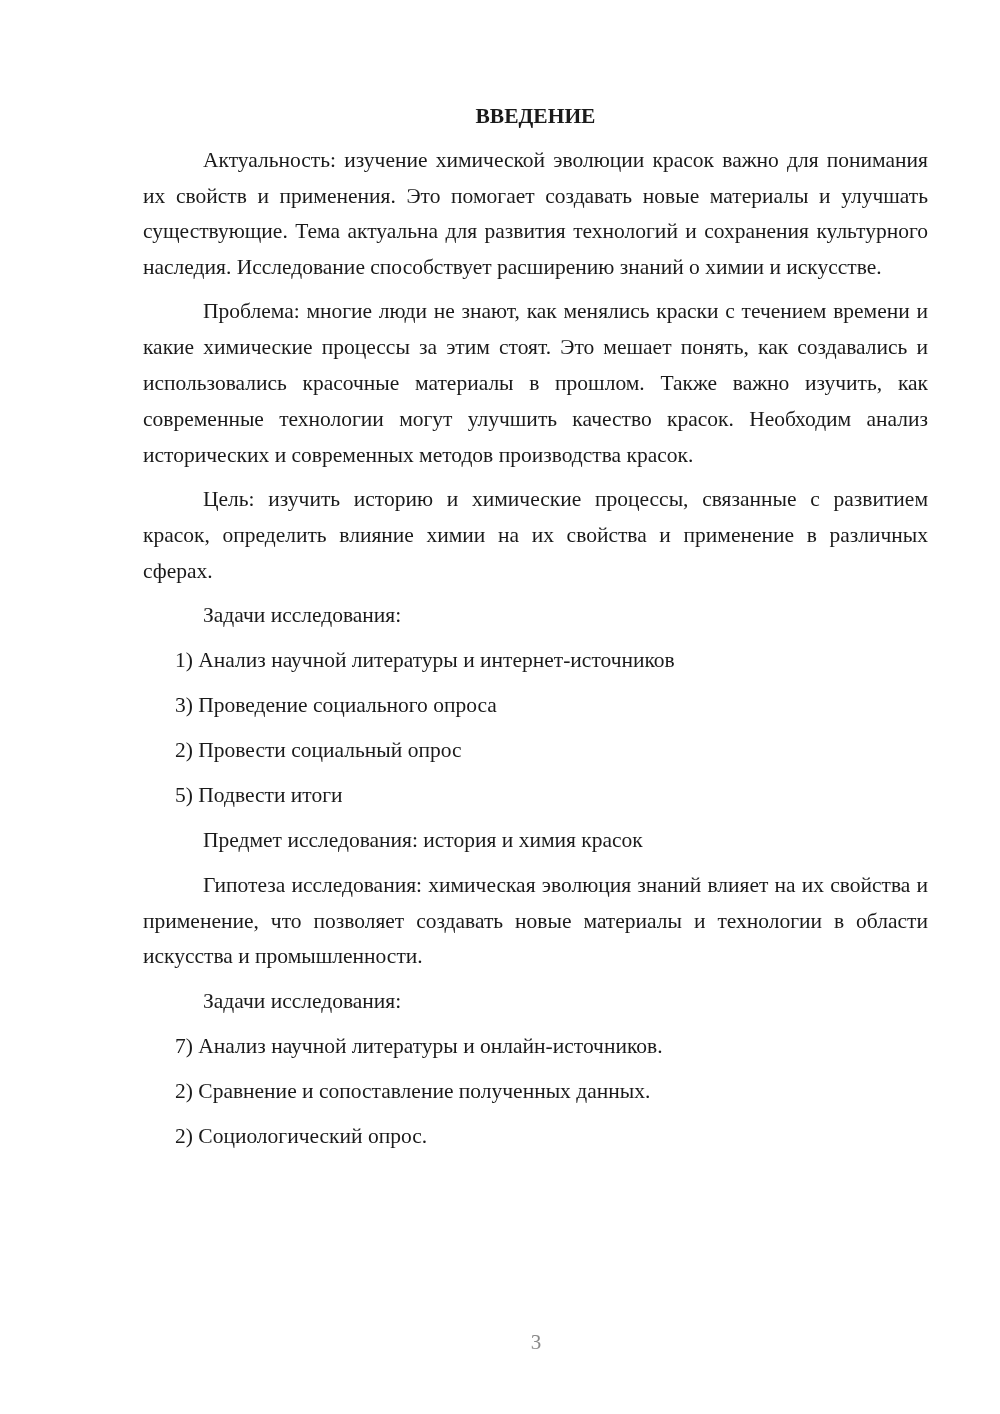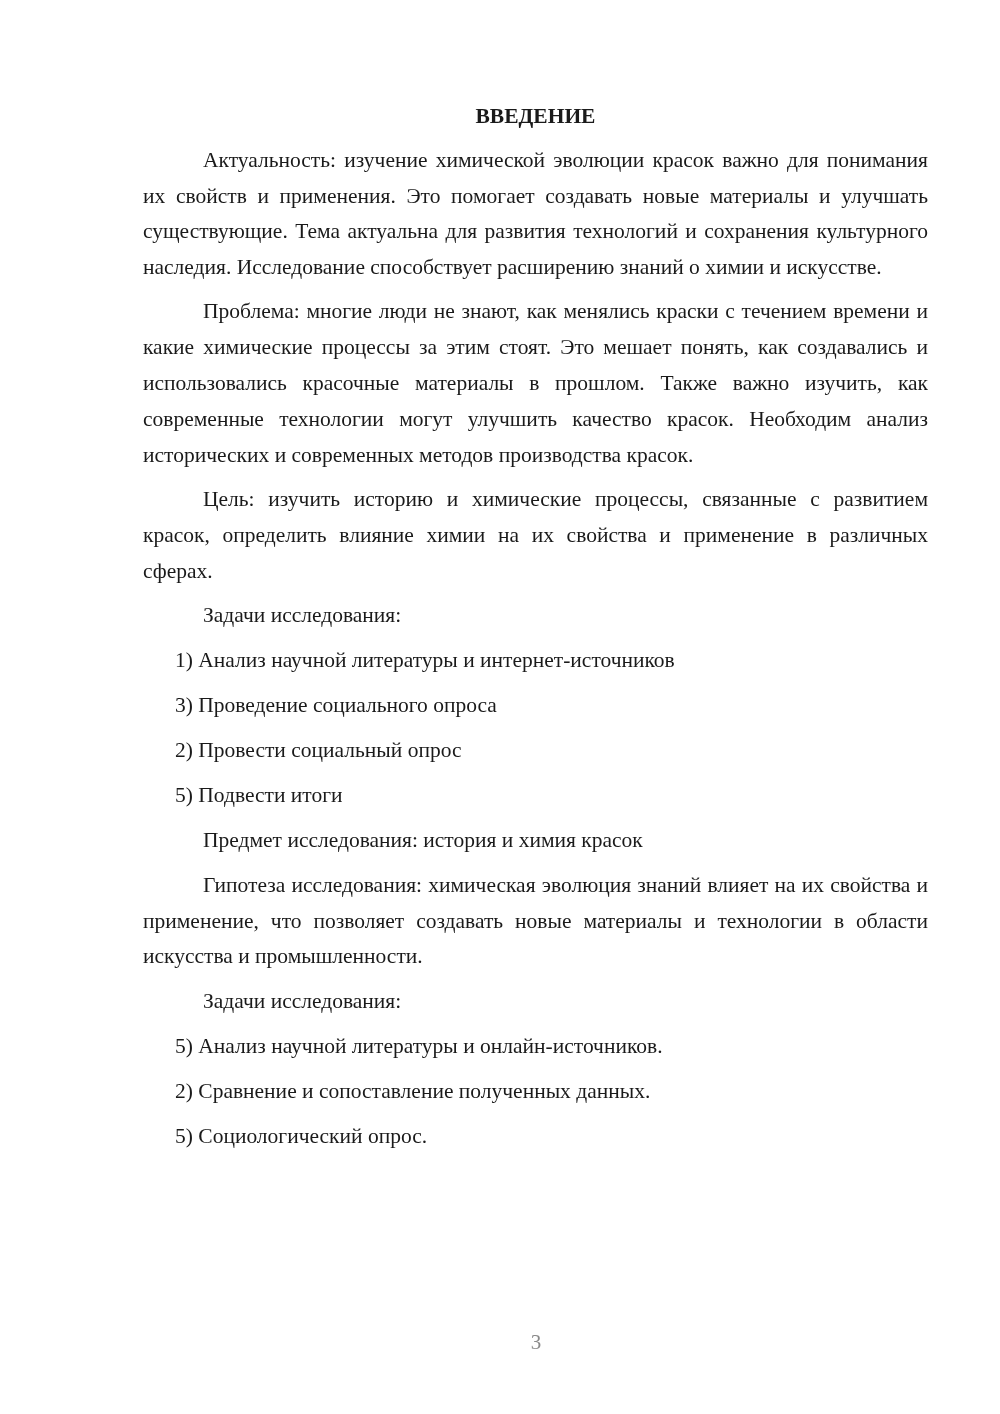--- a/index.html
+++ b/index.html
@@ -37,19 +37,19 @@
     <div class="list-item">3) Проведение социального опроса</div>
     <div class="list-item">2) Провести социальный опрос</div>
     <div class="list-item">5) Подвести итоги</div>
   </div>
 
   <div class="label">Предмет исследования: история и химия красок</div>
   <p class="para">Гипотеза исследования: химическая эволюция знаний влияет на их свойства и применение, что позволяет создавать новые материалы и технологии в области искусства и промышленности.</p>
 
   <div class="label">Задачи исследования:</div>
   <div>
-    <div class="list-item">5) Анализ научной литературы и онлайн-источников.</div>
+    <div class="list-item">7) Анализ научной литературы и онлайн-источников.</div>
     <div class="list-item">2) Сравнение и сопоставление полученных данных.</div>
-    <div class="list-item">5) Социологический опрос.</div>
+    <div class="list-item">2) Социологический опрос.</div>
   </div>
 </div>
 
 <div class="page-number">3</div>
 
 </body></html>

